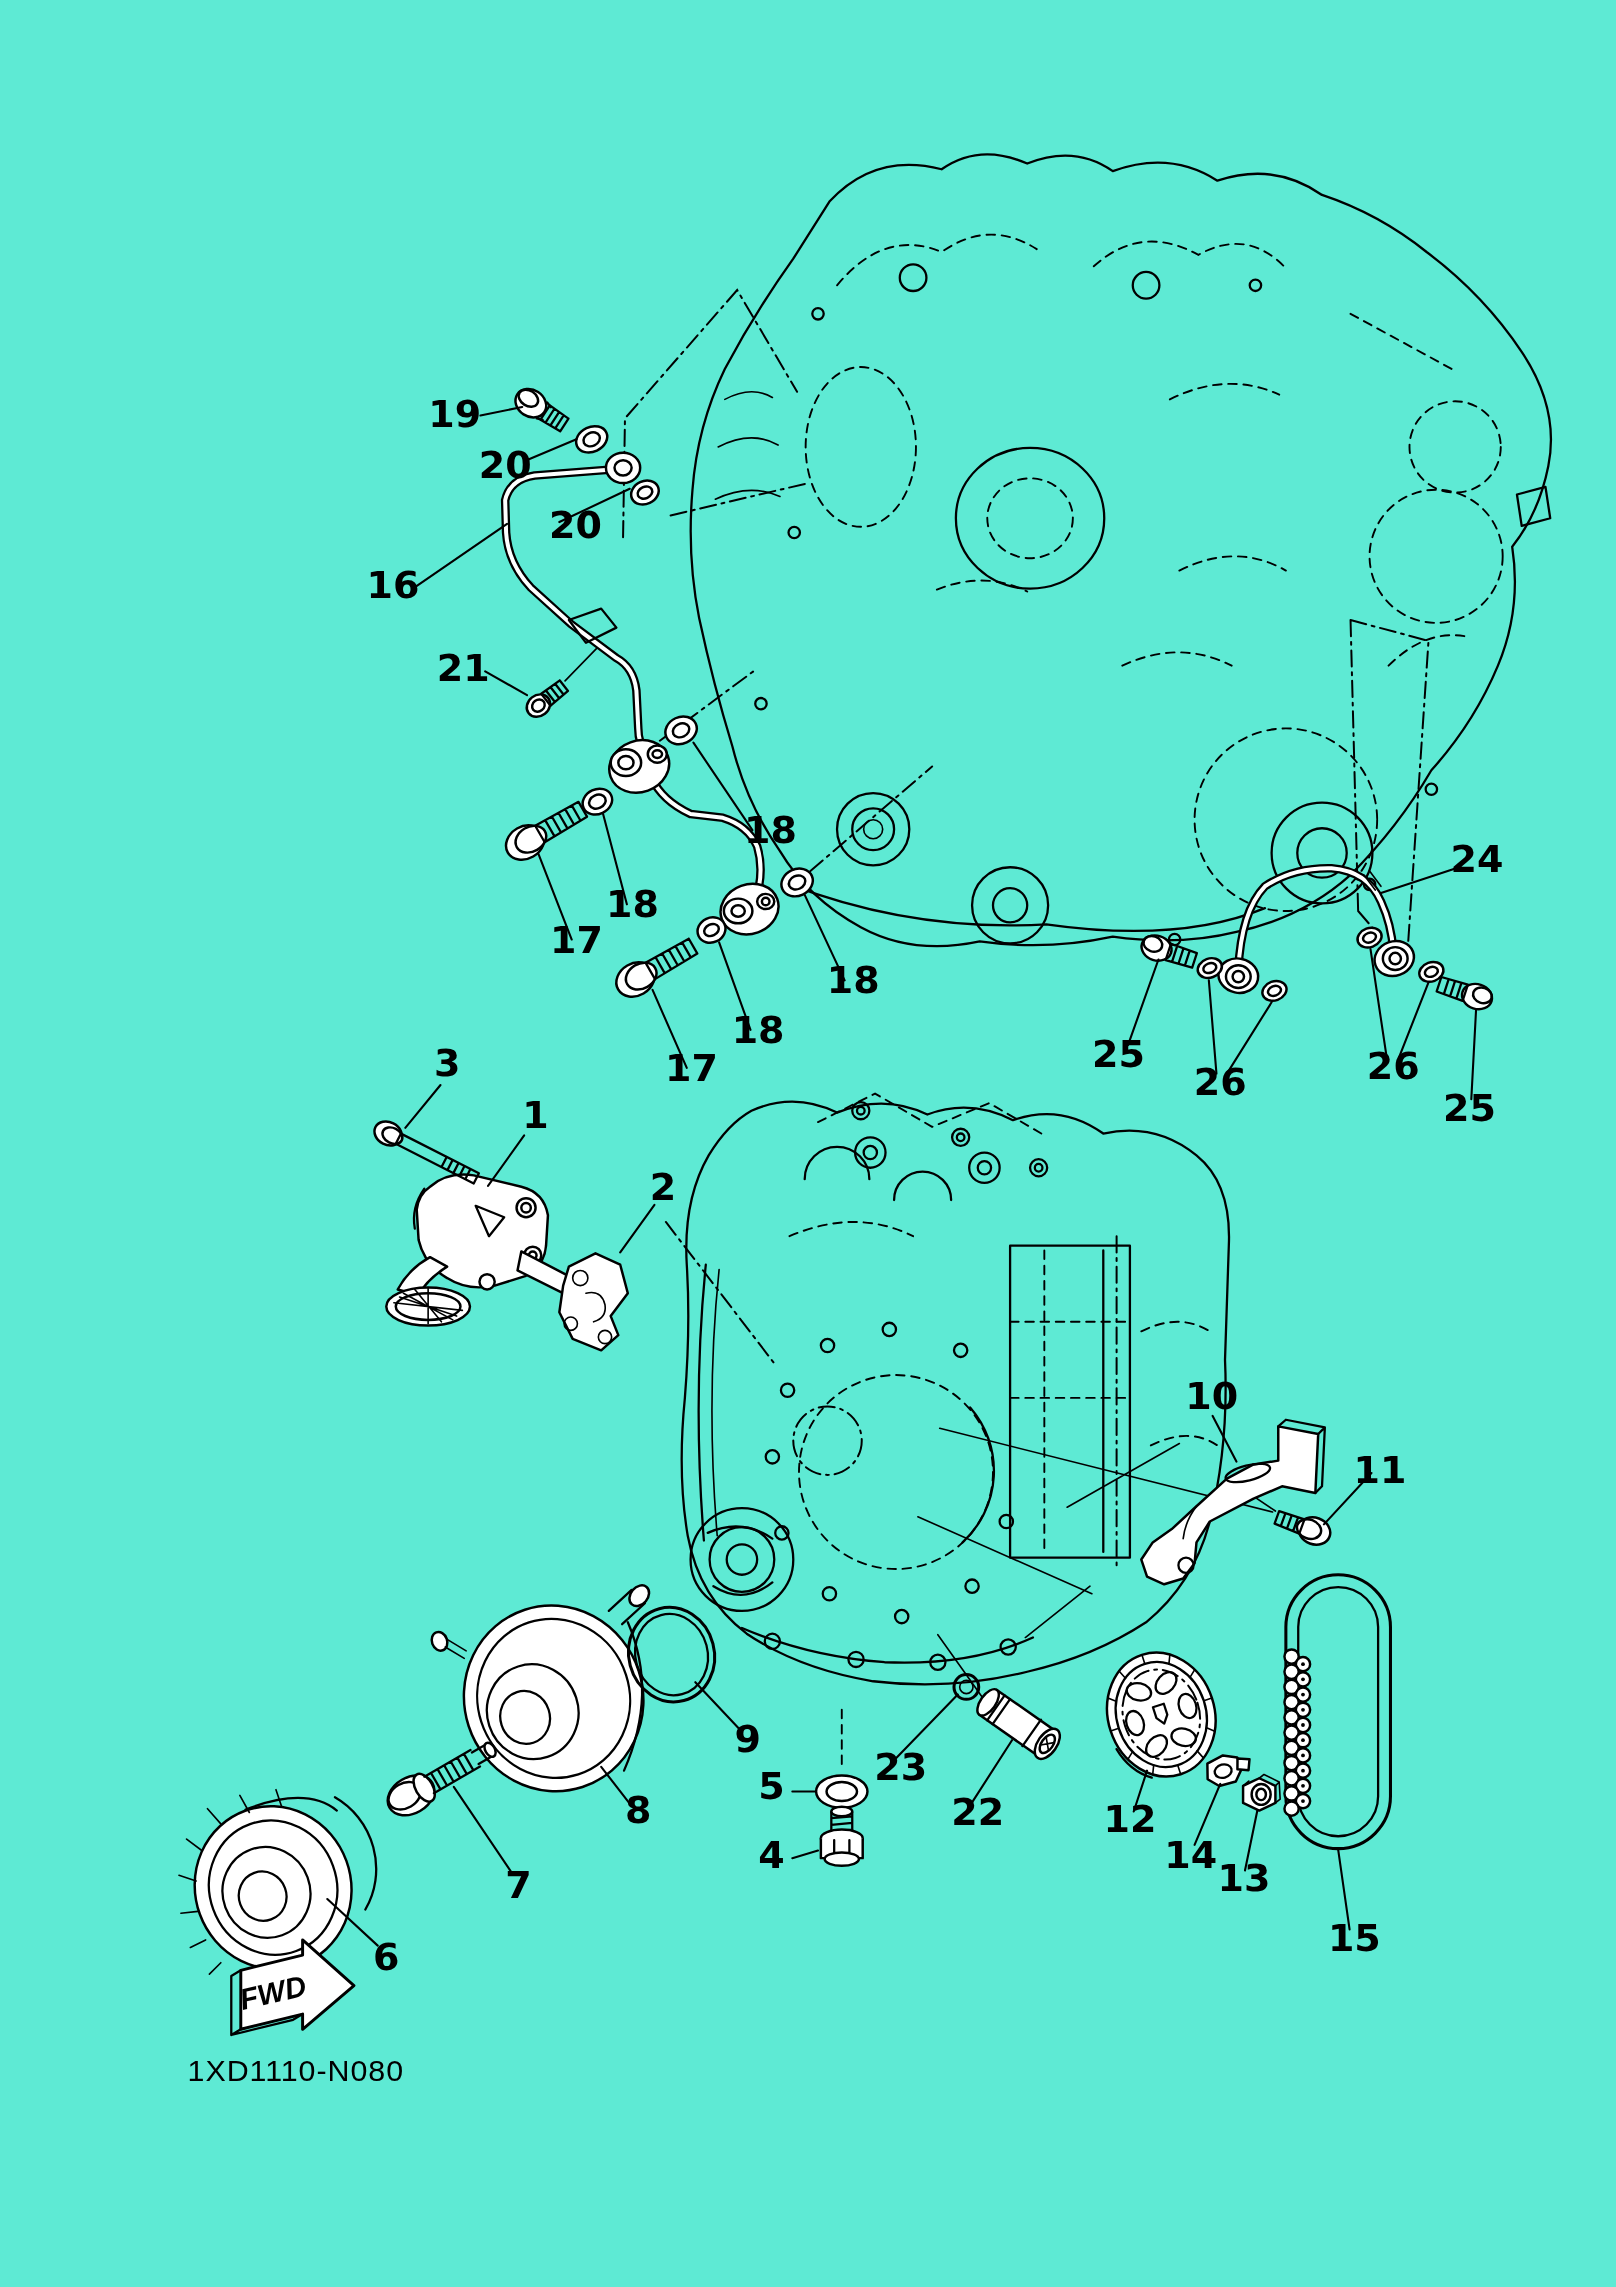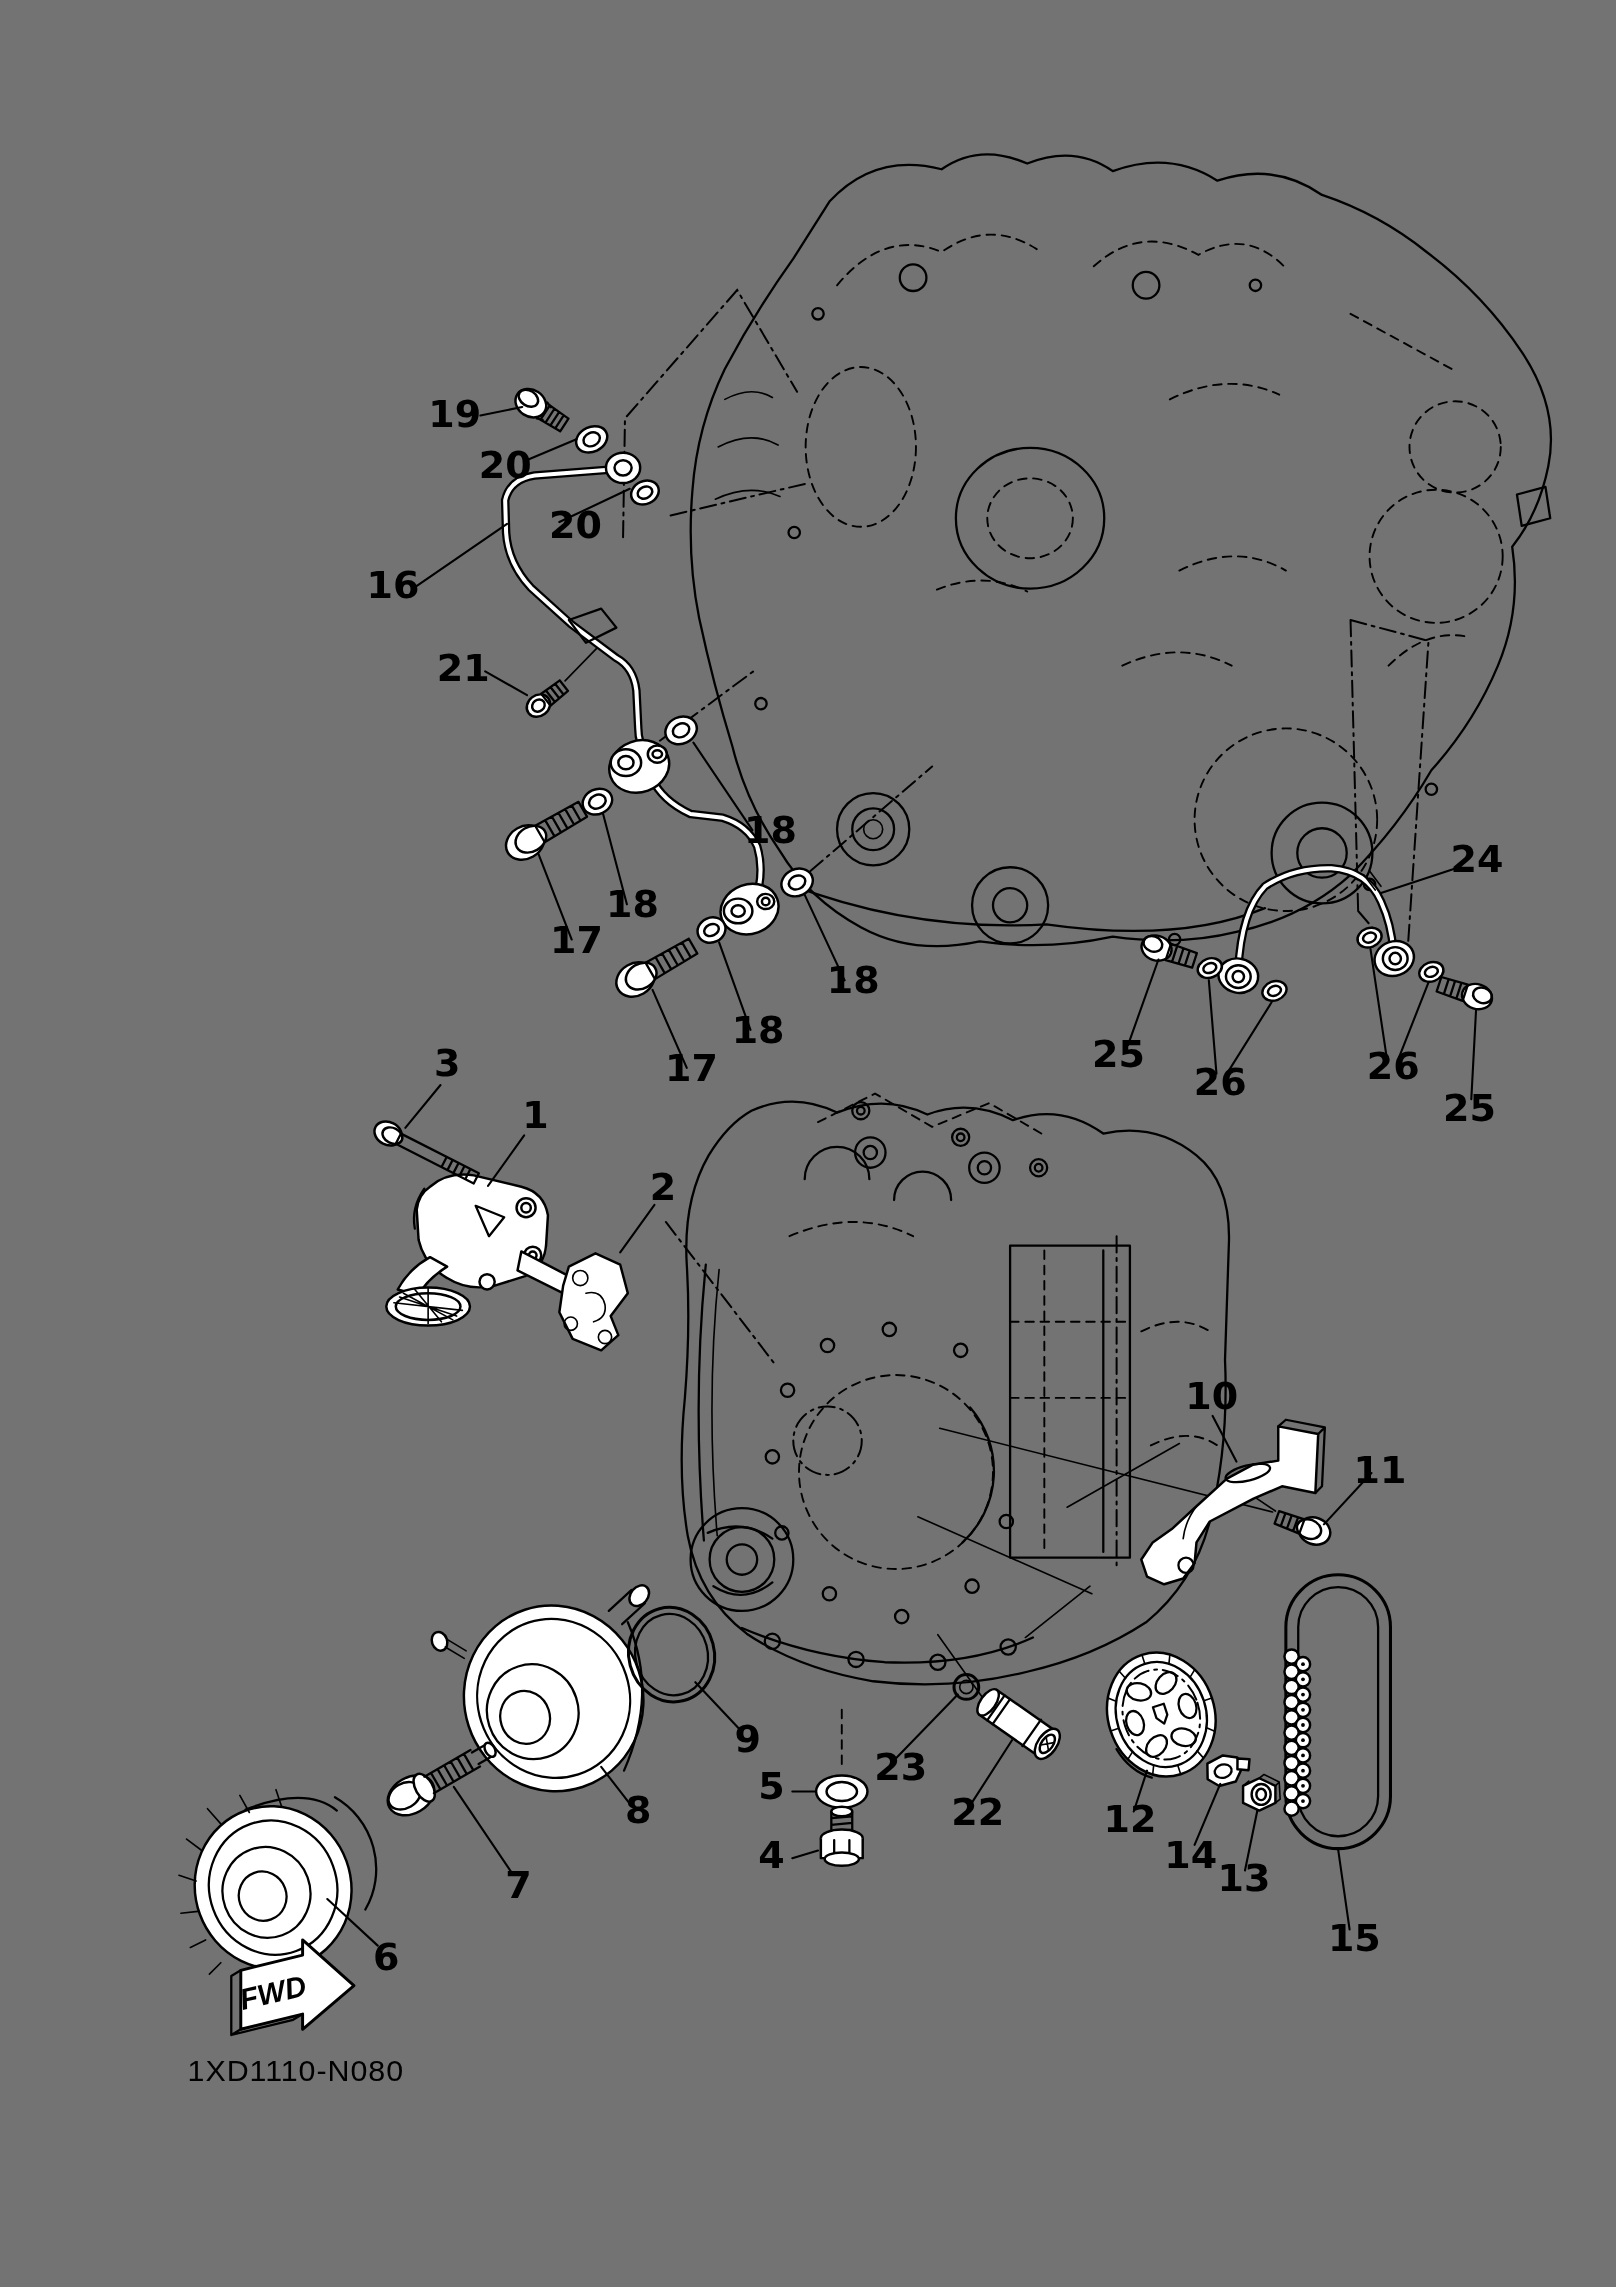--- a/index.html
+++ b/index.html
@@ -1,16 +1,16 @@
 <!DOCTYPE html>
 <html style="font-size:15px"><head>
 <meta charset="utf-8">
 <style>
   html,body{margin:0;padding:0;background:#fff;}
-  .page{position:relative;width:1617px;height:2287px;background:#737373;overflow:hidden;
+  .page{position:relative;width:1617px;height:2287px;background:#5eead4;overflow:hidden;
         font-family:"Liberation Sans",sans-serif;}
   svg{display:block}
   .s  {fill:none;stroke:#000;stroke-width:2.4;stroke-linejoin:round;stroke-linecap:round}
   .s3 {fill:none;stroke:#000;stroke-width:3.2;stroke-linejoin:round;stroke-linecap:round}
   .th {fill:none;stroke:#000;stroke-width:1.7;stroke-linejoin:round;stroke-linecap:round}
   .d  {fill:none;stroke:#000;stroke-width:2;stroke-dasharray:9 7;stroke-linecap:round}
   .dd {fill:none;stroke:#000;stroke-width:2.1;stroke-dasharray:17 6 3 6;stroke-linecap:round}
   .w  {fill:#fff;stroke:#000;stroke-width:2.6;stroke-linejoin:round}
   .w3 {fill:#fff;stroke:#000;stroke-width:3.1;stroke-linejoin:round}
   .lead{fill:none;stroke:#000;stroke-width:2.2;stroke-linecap:round}

